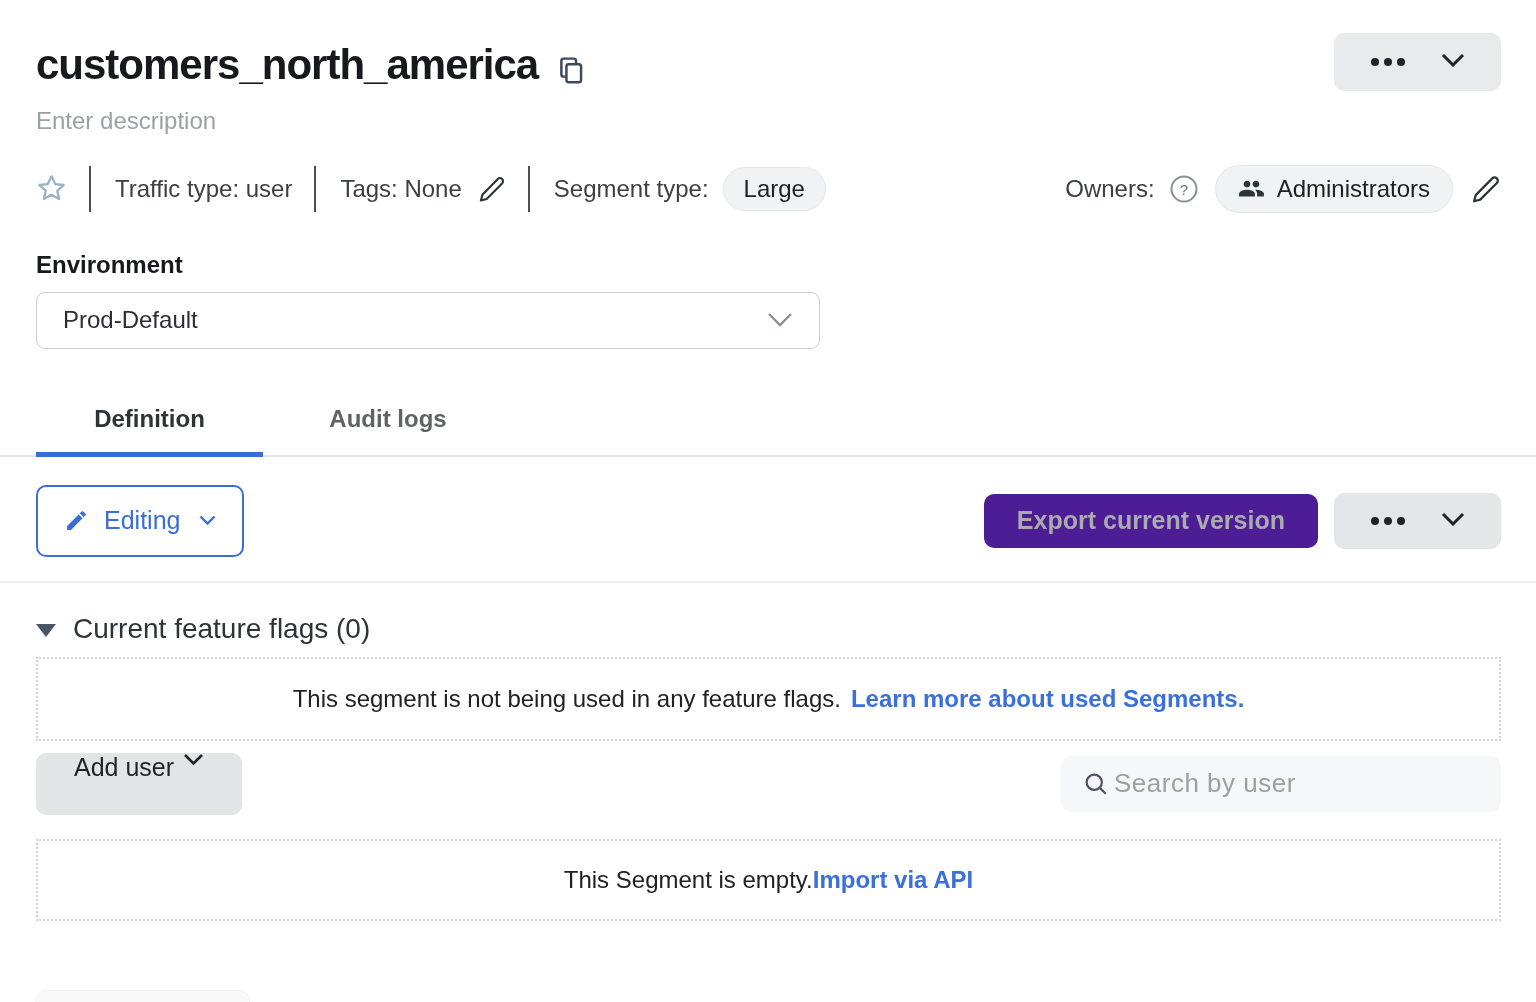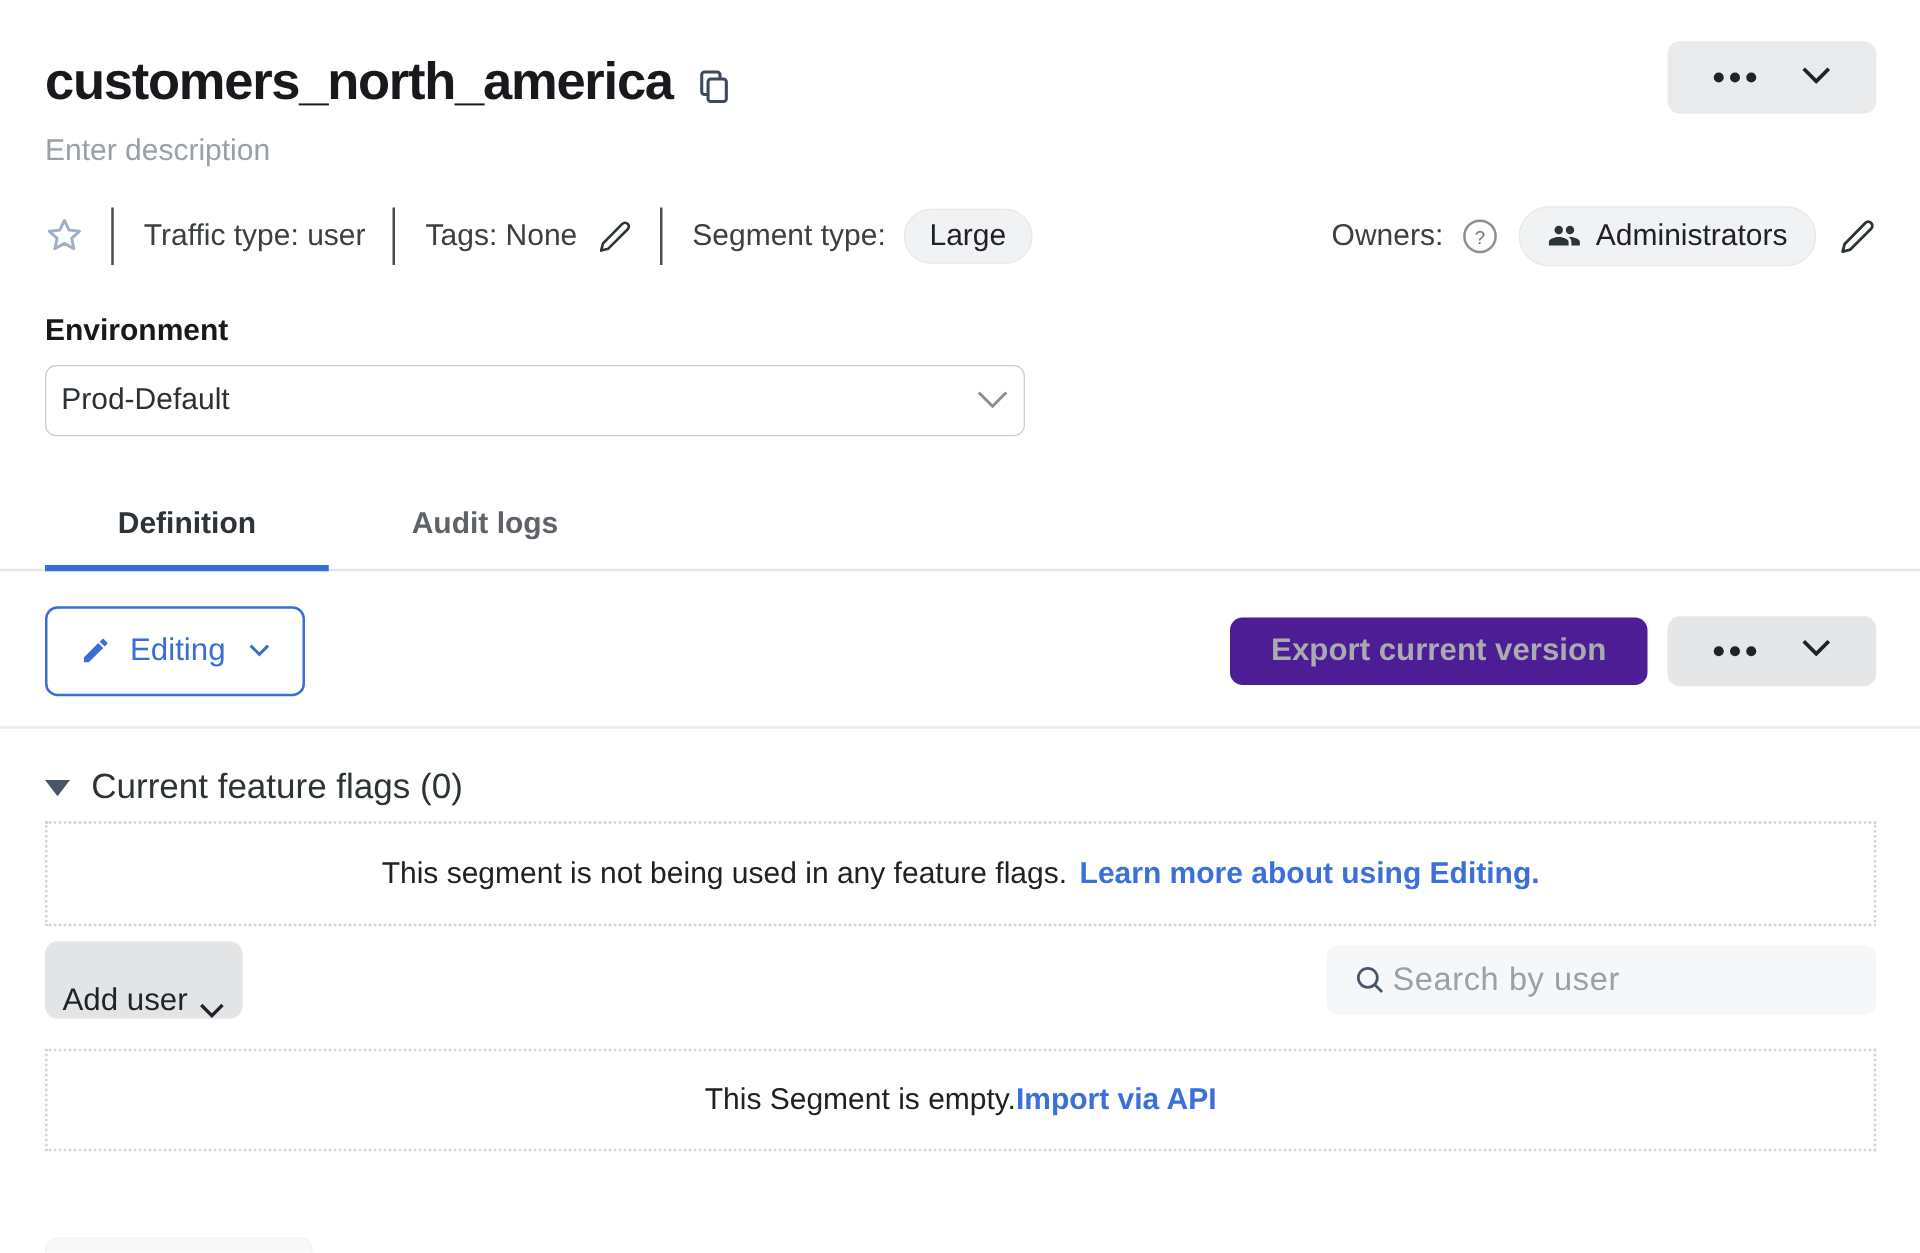--- a/index.html
+++ b/index.html
@@ -34,21 +34,21 @@
   .pill{background:#f1f2f3;border:1px solid #e5e6e7;border-radius:26px;padding:7px 20px;
     font-size:24px;color:#202124;margin-left:14px;display:flex;align-items:center;gap:12px;}
   .owners{margin-left:auto;display:flex;align-items:center;}
   .owners .q{margin-left:14px;display:flex;}
   .owners .pill{margin-left:16px;padding:9px 22px;cursor:pointer;}
   .owners .edit{margin-left:18px;display:flex;cursor:pointer;}
 
   
   .env-label{font-size:24px;font-weight:700;color:#17191c;margin-top:38px;line-height:1.2;}
   .env-select{margin-top:12px;width:784px;height:57px;border:1px solid #caced2;border-radius:9px;
-    display:flex;align-items:center;padding:0 12px;font-size:24px;color:#2b3035;cursor:pointer;}
+    display:flex;align-items:center;padding:0 26px;font-size:24px;color:#2b3035;cursor:pointer;}
   .env-select .chev{margin-left:auto;display:flex;}
 
   
   .tabs-wrap{margin:38px -35px 0 -36px;border-bottom:2px solid #e3e4e5;padding-left:36px;display:flex;}
   .tab{font-size:24px;text-align:center;padding:18px 0 22px;position:relative;cursor:pointer;}
   .tab.active{width:227px;font-weight:700;color:#2d3337;}
   .tab.active .underline{position:absolute;left:0;right:0;bottom:-2px;height:5px;background:var(--accent-blue);}
   .tab.inactive{width:190px;margin-left:30px;font-weight:700;color:#5f6368;}
 
   
@@ -66,22 +66,22 @@
   .section-title{display:flex;align-items:center;gap:17px;font-size:28px;color:#2d3436;margin-top:30px;line-height:1.15;cursor:pointer;}
   .tri{width:0;height:0;border-left:10px solid transparent;border-right:10px solid transparent;
     border-top:13px solid #4a5568;flex:none;margin-top:3px;}
   .dotted-box{border:2px dotted #d3d4d5;margin-top:12px;height:84px;
     display:flex;align-items:center;justify-content:center;font-size:24px;color:#202124;}
   .dotted-box .link{color:var(--link-blue);font-weight:700;cursor:pointer;}
   .sp{width:10px;display:inline-block;}
 
   .section-title.user{margin-top:46px;}
   .user-toolbar{display:flex;align-items:flex-start;margin-top:12px;}
-  .add-user-btn{background:#e3e4e6;border-radius:10px;height:62px;padding:0 14px;
-    display:flex;align-items:flex-end;gap:9px;font-size:25px;color:#1f2328;cursor:pointer;}
+  .add-user-btn{background:#e3e4e6;border-radius:10px;height:62px;padding:0 38px;
+    display:flex;align-items:flex-start;gap:9px;font-size:25px;color:#1f2328;cursor:pointer;}
   .search-box{margin-left:auto;width:440px;height:56px;background:#f6f7f8;border-radius:10px;
     display:flex;align-items:center;padding:0 21px;gap:2px;margin-top:3px;}
   .search-box input{border:none;outline:none;background:transparent;font-family:"Liberation Sans",sans-serif;
     font-size:26px;color:#202124;width:100%;letter-spacing:0.5px;}
   .search-box input::placeholder{color:#9aa0a6;}
   .user-empty{margin-top:24px;height:82px;}
 
   .bottom-stub{position:absolute;left:36px;bottom:-4px;width:214px;height:16px;
     background:#f8f8f9;border:1px solid #f1f1f2;border-radius:10px 10px 0 0;}
 </style>
@@ -208,21 +208,21 @@
 
   <div class="hdivider"></div>
 
   <div class="section-title">
     <span class="tri"></span>
     <span>Current feature flags (0)</span>
   </div>
   <div class="dotted-box">
     <span>This segment is not being used in any feature flags.</span>
     <span class="sp"></span>
-    <span class="link">Learn more about using Editing.</span>
+    <span class="link">Learn more about used Segments.</span>
   </div>
 
 
   <div class="user-toolbar">
     <div class="add-user-btn">
       <span>Add user</span>
       <span style="display:flex;">
         <svg width="21" height="13" viewBox="0 0 21 13" fill="none" stroke="#1f2328" stroke-width="2.6">
             <path d="M2 2l8.5 8.5L19 2"></path>
           </svg>

